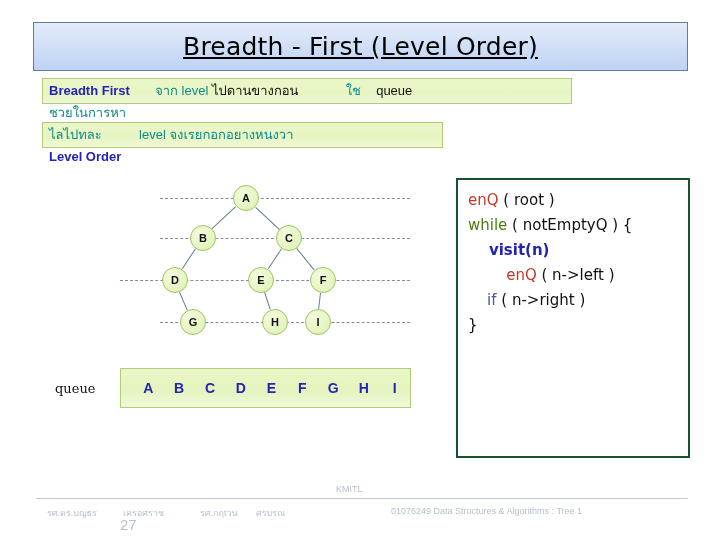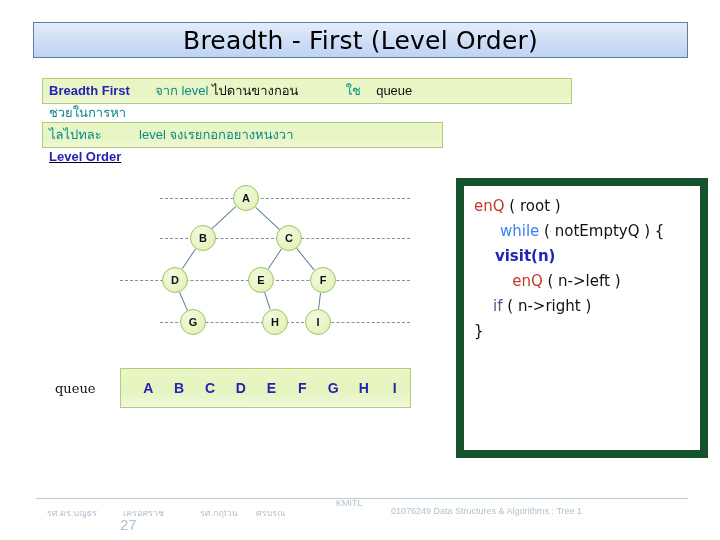--- a/index.html
+++ b/index.html
@@ -14,27 +14,28 @@
     position: relative;
     overflow: hidden;
   }
 
   
   #title-bar {
     position: absolute;
     left: 33px;
     top: 22px;
     width: 655px;
-    height: 36px;
+    height: 49px;
     border: 1px solid #5f7f96;
     background: linear-gradient(to bottom, #e4ecfb 0%, #d2e0f7 45%, #bed3f3 100%);
     box-sizing: border-box;
     display: flex;
     align-items: center;
     justify-content: center;
+    text-decoration: underline;
   }
   #title-text {
     font-size: 25px;
     color: #000000;
     font-family: "DejaVu Sans", sans-serif;
     letter-spacing: .2px;
     white-space: nowrap;
   }
 
   
@@ -58,21 +59,21 @@
   }
   .desc-line {
     position: absolute;
     white-space: nowrap;
     font-size: 13px;
     line-height: 1;
   }
   #desc-line-1 { left: 49px; top: 84px; }
   #desc-line-2 { left: 49px; top: 106px; }
   #desc-line-3 { left: 49px; top: 128px; }
-  #desc-line-4 { left: 49px; top: 150px; text-decoration: underline; }
+  #desc-line-4 { left: 49px; top: 150px; }
 
   .t-blue-bold { color: #2323b5; font-weight: bold; }
   .t-teal { color: #0f8a8a; }
   .t-dark { color: #111111; }
   .t-teal2 { color: #0e8f8f; }
   .thai { font-family: "DejaVu Sans", sans-serif; }
 
   
   #tree-area {
     position: absolute;
@@ -138,36 +139,36 @@
     font-size: 14px;
     font-weight: bold;
     color: #2323b5;
   }
 
   
   #code-box {
     position: absolute;
     left: 456px;
     top: 178px;
-    width: 252px;
+    width: 234px;
     height: 280px;
-    border: 8px solid #14532d;
+    border: 2px solid #14532d;
     background: #ffffff;
     box-sizing: border-box;
     padding: 8px 0 0 10px;
   }
   .code-line {
     font-size: 15px;
     line-height: 25px;
     white-space: pre;
     color: #111111;
     font-family: "DejaVu Sans", sans-serif;
   }
   .kw-red { color: #c0392b; }
-  .kw-blue { color: #3b82f6; margin-left: 26px; }
+  .kw-blue { color: #4d7c0f; }
   .kw-navy { color: #2323b5; font-weight: bold; }
   .kw-slate { color: #4a5a8a; }
 
   
   #footer-rule {
     position: absolute;
     left: 36px;
     top: 498px;
     width: 652px;
     height: 0;
@@ -176,21 +177,21 @@
   .footer-text {
     position: absolute;
     font-size: 9px;
     color: #b3c0ce;
     white-space: nowrap;
   }
   #footer-a { left: 47px; top: 506px; }
   #footer-b { left: 123px; top: 506px; font-family: Liberation Mono, monospace; }
   #footer-c { left: 200px; top: 506px; }
   #footer-d { left: 256px; top: 506px; }
-  #footer-kmitl { left: 336px; top: 498px; }
+  #footer-kmitl { left: 336px; top: 484px; }
   #footer-course { left: 391px; top: 506px; }
   #page-number {
     position: absolute;
     left: 120px;
     top: 516px;
     font-size: 15px;
     color: #b3c0ce;
   }
 </style>
 </head>

